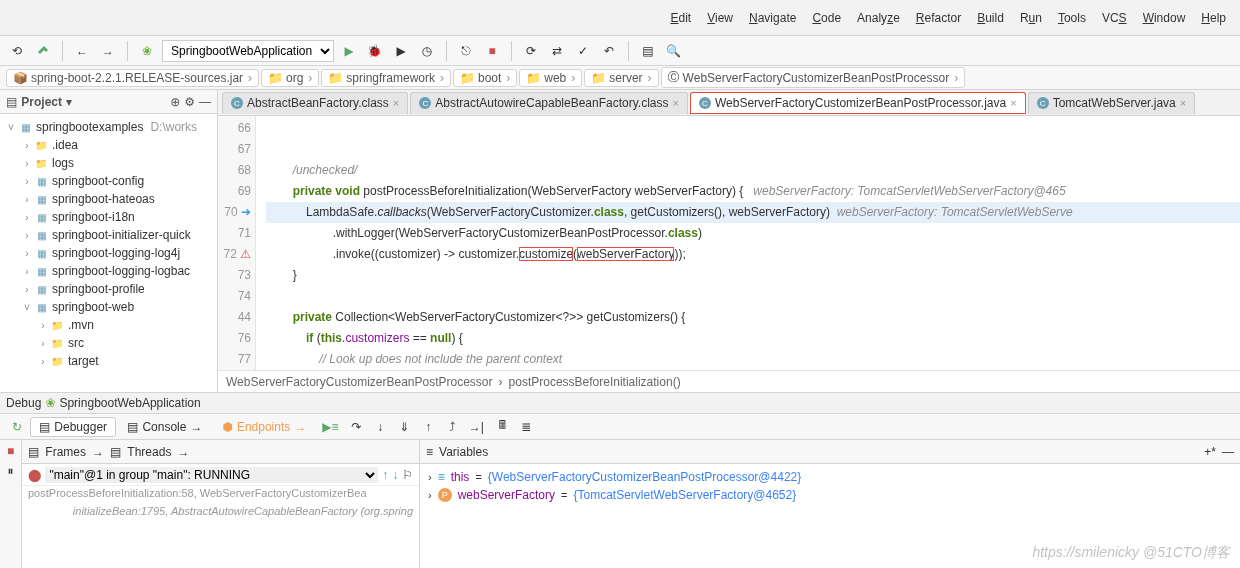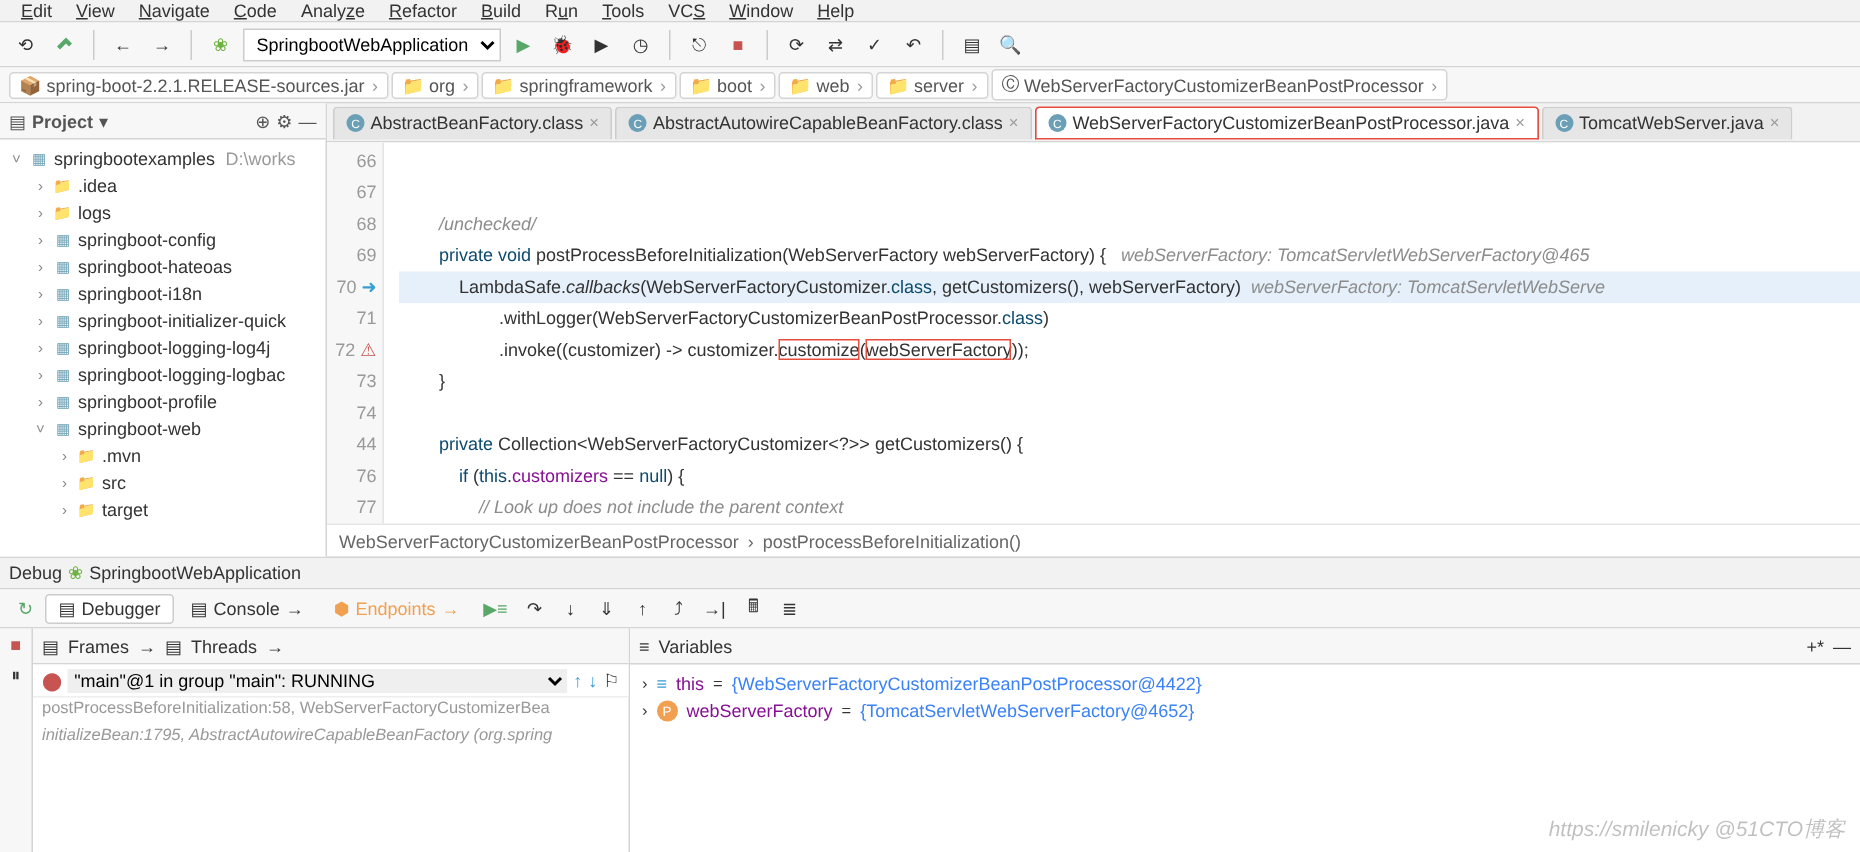--- a/index.html
+++ b/index.html
@@ -1,17 +1,17 @@
 <!DOCTYPE html>
 <html><head>
 <meta charset="utf-8">
 <style>
 * { margin:0; padding:0; box-sizing:border-box; font-family:"Segoe UI",Arial,sans-serif; font-size:12px; }
 body { background:#fff; color:#333; overflow:hidden; width:1240px; height:568px; position:relative; }
-.menubar { height:15px; display:flex; align-items:center; padding:0 6px; background:#f2f2f2; border-bottom:1px solid #d4d4d4; }
+.menubar { height:36px; display:flex; align-items:center; padding:0 6px; background:#f2f2f2; border-bottom:1px solid #d4d4d4;justify-content:flex-end; }
 .menubar span { padding:2px 8px; cursor:default; }
 .menubar span u { text-decoration:underline; }
 .toolbar { height:30px; display:flex; align-items:center; padding:0 6px; background:#f7f7f7; border-bottom:1px solid #d4d4d4; gap:4px; }
 .toolbar .sep { width:1px; height:20px; background:#ccc; margin:0 4px; }
 .icon-btn { width:22px; height:22px; display:flex; align-items:center; justify-content:center; border-radius:3px; }
 .toolbar select { height:22px; font-size:12px; border:1px solid #ccc; background:#fff; padding:0 4px; }
 .run-icon { color:#59a869; }
 .nav-row { height:24px; display:flex; align-items:center; padding:0 6px; background:#f7f7f7; border-bottom:1px solid #d4d4d4; gap:2px; font-size:11px; color:#555; }
 .crumb { display:flex; align-items:center; padding:1px 6px; background:#fff; border:1px solid #d4d4d4; border-radius:3px; gap:3px; }
 .crumb .arr { color:#999; margin-left:2px; }
@@ -26,21 +26,21 @@
 .editor { flex:1; display:flex; flex-direction:column; overflow:hidden; }
 .tabs { height:26px; display:flex; align-items:center; background:#f2f2f2; border-bottom:1px solid #d4d4d4; padding:0 4px; gap:2px; }
 .tab { display:flex; align-items:center; height:22px; padding:0 8px; background:#e6e6e6; border:1px solid #ccc; border-bottom:none; border-radius:3px 3px 0 0; font-size:11px; gap:4px; }
 .tab.active { background:#fff; border-color:#aaa; }
 .tab.hilite { outline:1px solid #e74c3c; outline-offset:-1px; }
 .tab .close { color:#999; font-size:11px; }
 .tab-icon { width:12px; height:12px; border-radius:50%; background:#6a9fb5; color:#fff; font-size:8px; display:flex; align-items:center; justify-content:center; }
 .code-area { flex:1; display:flex; overflow:hidden; font-family:"Consolas","Courier New",monospace; font-size:13px; background:#fff; }
 .gutter { width:38px; background:#f7f7f7; border-right:1px solid #e4e4e4; text-align:right; padding:2px 4px 0 0; color:#999; font-size:11px; line-height:21px; }
 .code { flex:1; padding:2px 0 0 10px; line-height:21px; white-space:pre; overflow:hidden; }
-.k-keyword { color:#0c4a6e; font-weight:normal; }
+.k-keyword { color:#4d7c0f; font-weight:bold; }
 .k-comment { color:#8c8c8c; font-style:italic; }
 .k-static { font-style:italic; }
 .k-field { color:#871094; }
 .line-hl { background:#e6f0fa; display:inline-block; width:100%; }
 .red-box { outline:1px solid #e74c3c; outline-offset:-1px; }
 .crumb-bar { height:22px; display:flex; align-items:center; padding:0 8px; border-top:1px solid #e4e4e4; font-size:11px; color:#666; gap:6px; }
 .debug-head { height:22px; display:flex; align-items:center; padding:0 6px; background:#f2f2f2; border-top:1px solid #d4d4d4; border-bottom:1px solid #d4d4d4; font-size:11px; }
 .debug-head .spring-icon { color:#6db33f; margin:0 4px; }
 .debug-tools { height:26px; display:flex; align-items:center; padding:0 6px; background:#f7f7f7; border-bottom:1px solid #d4d4d4; gap:2px; }
 .debug-tools .tab-btn { padding:2px 8px; border:1px solid transparent; display:flex; align-items:center; gap:4px; }
@@ -325,21 +325,21 @@
     </div>
     <div class="thread-row">
       <span style="color:#c75450">⬤</span>
       <select style="flex:1;border:none"><option>"main"@1 in group "main": RUNNING</option></select>
       <span style="color:#389fd6">↑</span>
         <span style="color:#389fd6">↓</span>
         <span>⚐</span>
     </div>
     <div class="frames-list" id="frames">
         <div class="frame-row">postProcessBeforeInitialization:58, WebServerFactoryCustomizerBea</div>
-        <div class="frame-row" style="font-style: italic;">initializeBean:1795, AbstractAutowireCapableBeanFactory (org.spring</div>
+        <div class="frame-row" style="font-style: italic; text-align: right;">initializeBean:1795, AbstractAutowireCapableBeanFactory (org.spring</div>
       </div>
   </div>
   <div class="vars-panel">
     <div class="panel-head">
       <span>≡</span>
         <span>Variables</span>
       <span style="flex:1"></span>
         <span>+*</span>
         <span>—</span>
     </div>

